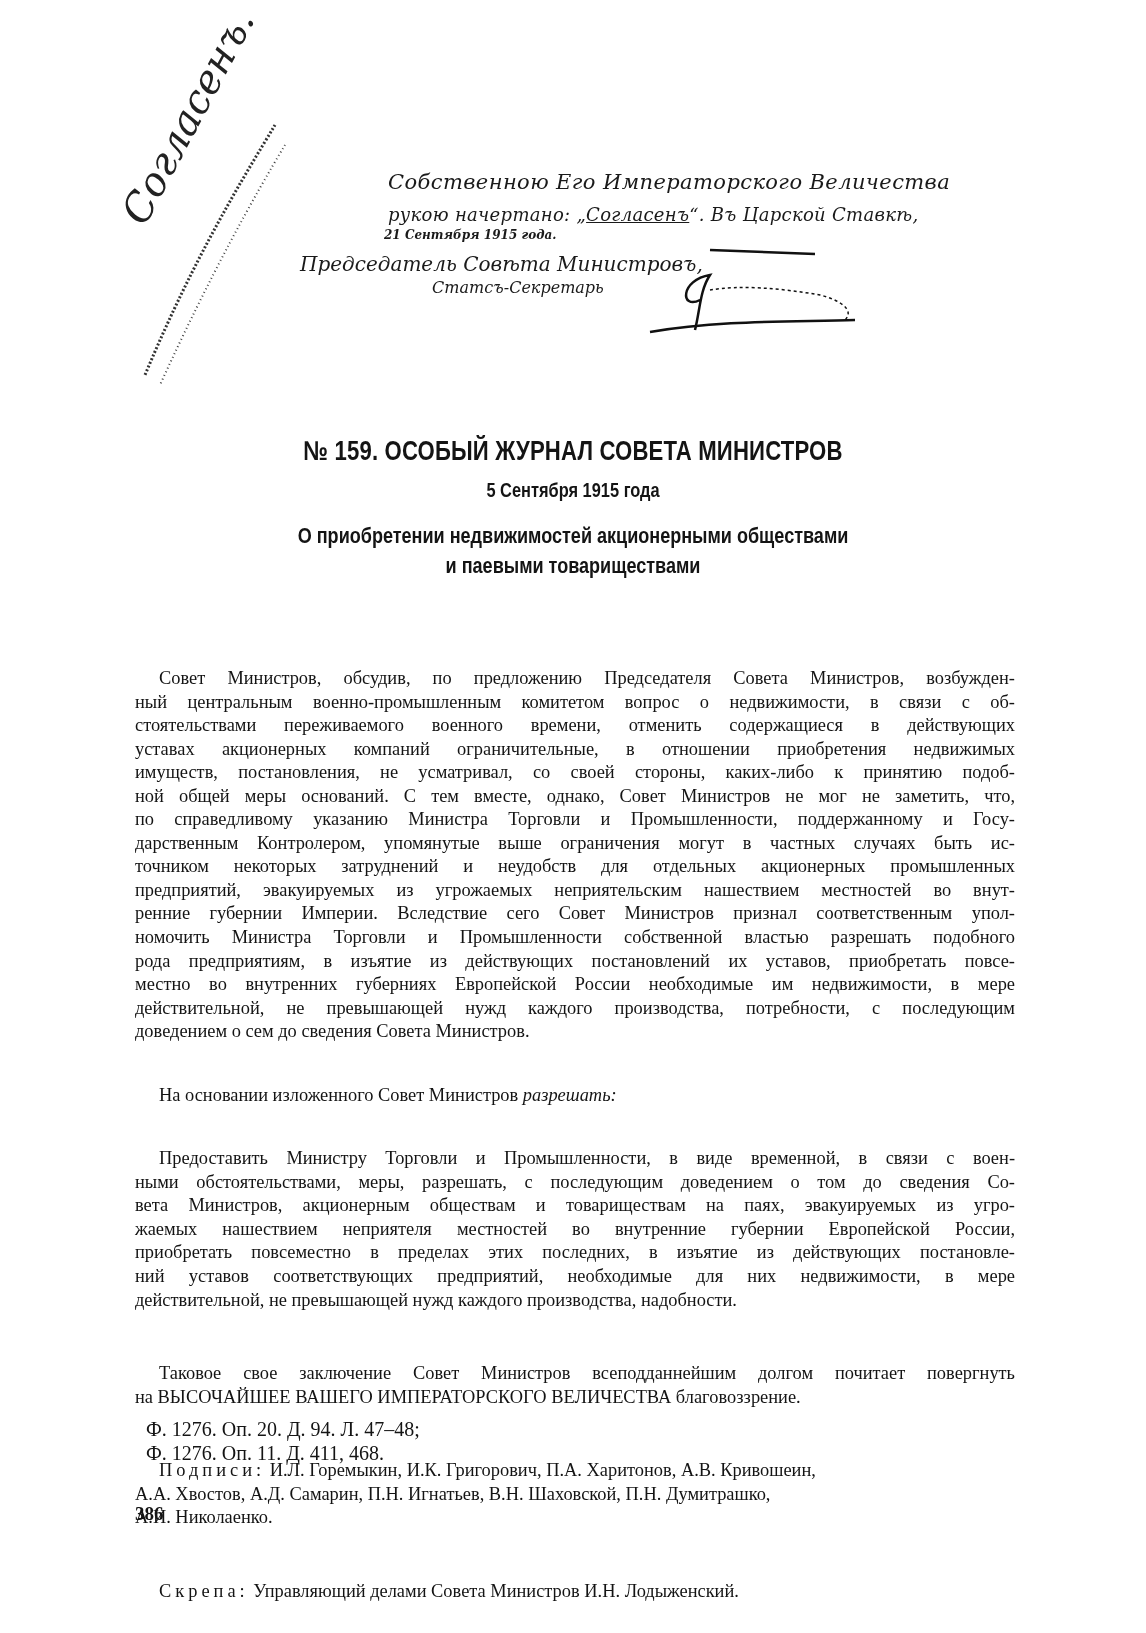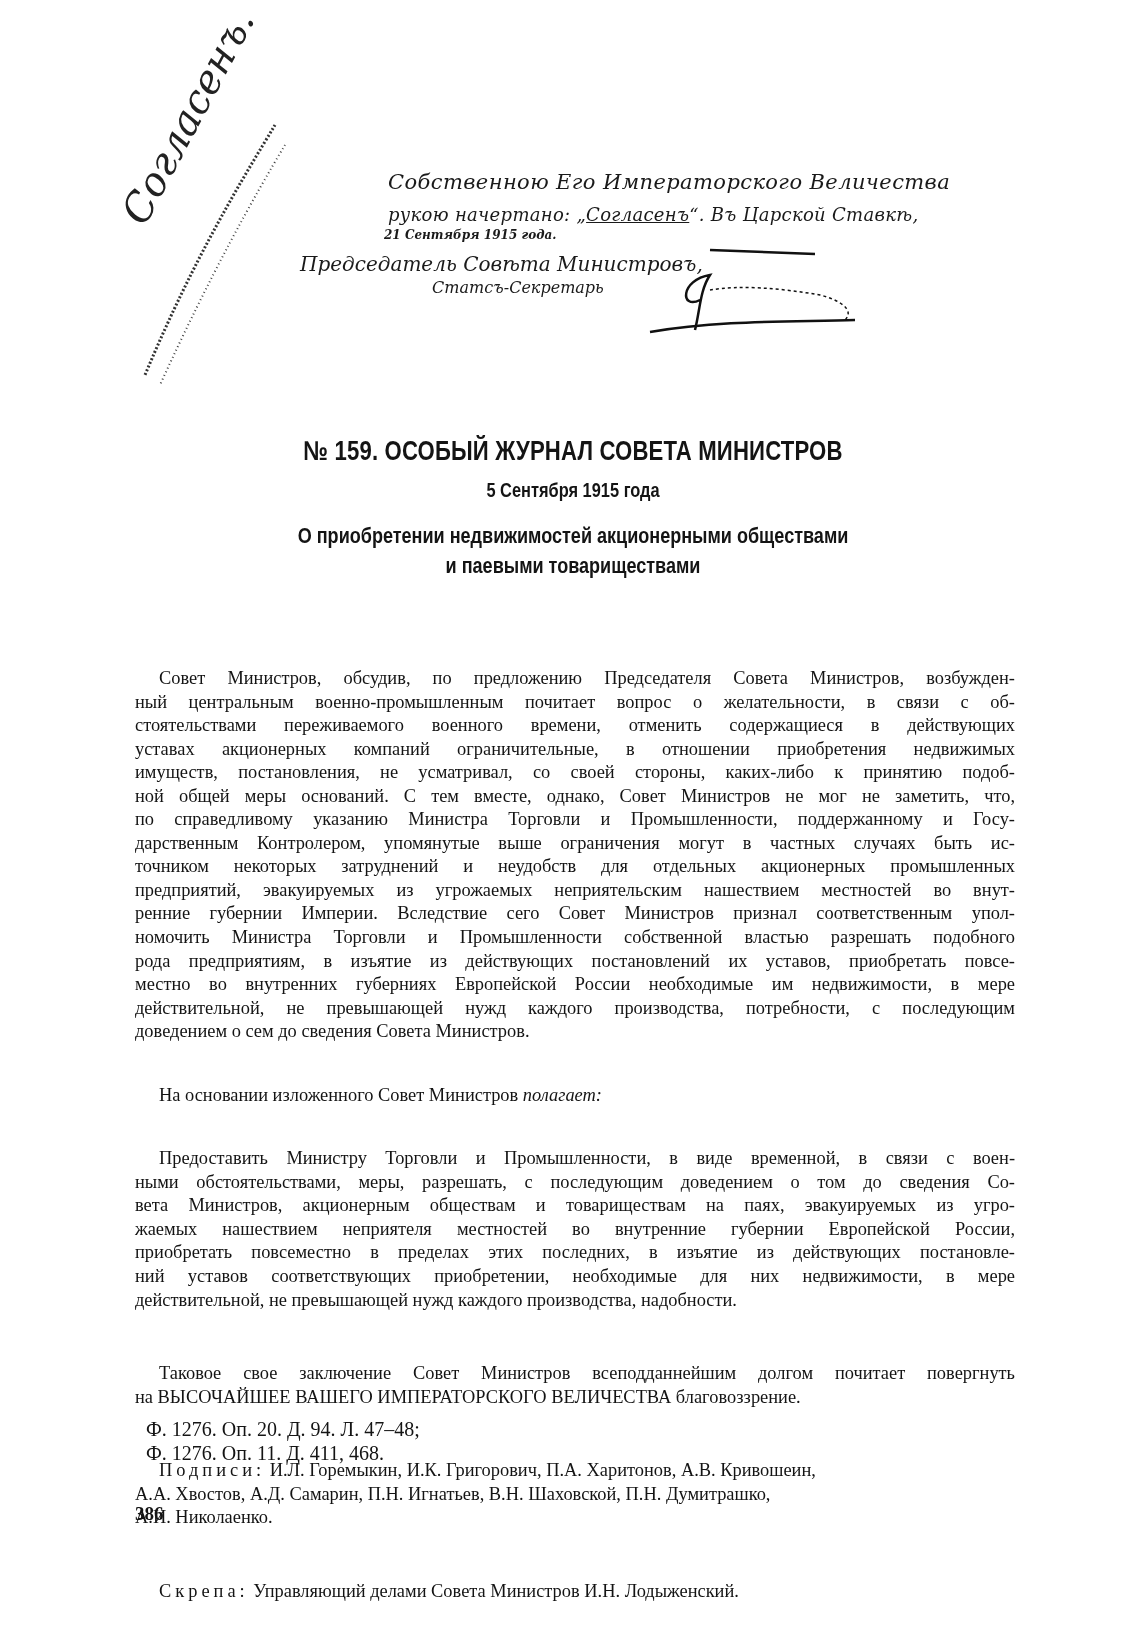--- a/index.html
+++ b/index.html
@@ -81,44 +81,44 @@
 </svg>
 
 <div id="doc-title" class="abs title">№ 159. ОСОБЫЙ ЖУРНАЛ СОВЕТА МИНИСТРОВ</div>
 <div id="doc-date" class="abs title">5 Сентября 1915 года</div>
 <div id="doc-sub1" class="abs title">О приобретении недвижимостей акционерными обществами</div>
 <div id="doc-sub2" class="abs title">и паевыми товариществами</div>
 
 <div id="body" class="abs">
   <div>
     <span class="line indent">Совет Министров, обсудив, по предложению Председателя Совета Министров, возбужден-</span>
-    <span class="line">ный центральным военно-промышленным почитает вопрос о желательности, в связи с об-</span>
+    <span class="line">ный центральным военно-промышленным комитетом вопрос о недвижимости, в связи с об-</span>
     <span class="line">стоятельствами переживаемого военного времени, отменить содержащиеся в действующих</span>
     <span class="line">уставах акционерных компаний ограничительные, в отношении приобретения недвижимых</span>
     <span class="line">имуществ, постановления, не усматривал, со своей стороны, каких-либо к принятию подоб-</span>
     <span class="line">ной общей меры оснований. С тем вместе, однако, Совет Министров не мог не заметить, что,</span>
     <span class="line">по справедливому указанию Министра Торговли и Промышленности, поддержанному и Госу-</span>
     <span class="line">дарственным Контролером, упомянутые выше ограничения могут в частных случаях быть ис-</span>
     <span class="line">точником некоторых затруднений и неудобств для отдельных акционерных промышленных</span>
     <span class="line">предприятий, эвакуируемых из угрожаемых неприятельским нашествием местностей во внут-</span>
     <span class="line">ренние губернии Империи. Вследствие сего Совет Министров признал соответственным упол-</span>
     <span class="line">номочить Министра Торговли и Промышленности собственной властью разрешать подобного</span>
     <span class="line">рода предприятиям, в изъятие из действующих постановлений их уставов, приобретать повсе-</span>
     <span class="line">местно во внутренних губерниях Европейской России необходимые им недвижимости, в мере</span>
     <span class="line">действительной, не превышающей нужд каждого производства, потребности, с последующим</span>
     <span class="line last">доведением о сем до сведения Совета Министров.</span>
   </div>
-  <div class="line last indent"><span>На основании изложенного Совет Министров </span><em>полагает:</em></div>
+  <div class="line last indent"><span>На основании изложенного Совет Министров </span><em>разрешать:</em></div>
   <div>
     <span class="line indent">Предоставить Министру Торговли и Промышленности, в виде временной, в связи с воен-</span>
     <span class="line">ными обстоятельствами, меры, разрешать, с последующим доведением о том до сведения Со-</span>
     <span class="line">вета Министров, акционерным обществам и товариществам на паях, эвакуируемых из угро-</span>
     <span class="line">жаемых нашествием неприятеля местностей во внутренние губернии Европейской России,</span>
     <span class="line">приобретать повсеместно в пределах этих последних, в изъятие из действующих постановле-</span>
-    <span class="line">ний уставов соответствующих приобретении, необходимые для них недвижимости, в мере</span>
+    <span class="line">ний уставов соответствующих предприятий, необходимые для них недвижимости, в мере</span>
     <span class="line last">действительной, не превышающей нужд каждого производства, надобности.</span>
   </div>
   <div class="gap"></div>
   <div>
     <span class="line indent">Таковое свое заключение Совет Министров всеподданнейшим долгом почитает повергнуть</span>
     <span class="line last">на ВЫСОЧАЙШЕЕ ВАШЕГО ИМПЕРАТОРСКОГО ВЕЛИЧЕСТВА благовоззрение.</span>
   </div>
   <div class="gap"></div>
   <div>
     <span class="line last indent"><span class="spaced">Подписи:</span> <span>И.Л. Горемыкин, И.К. Григорович, П.А. Харитонов, А.В. Кривошеин,</span></span>

